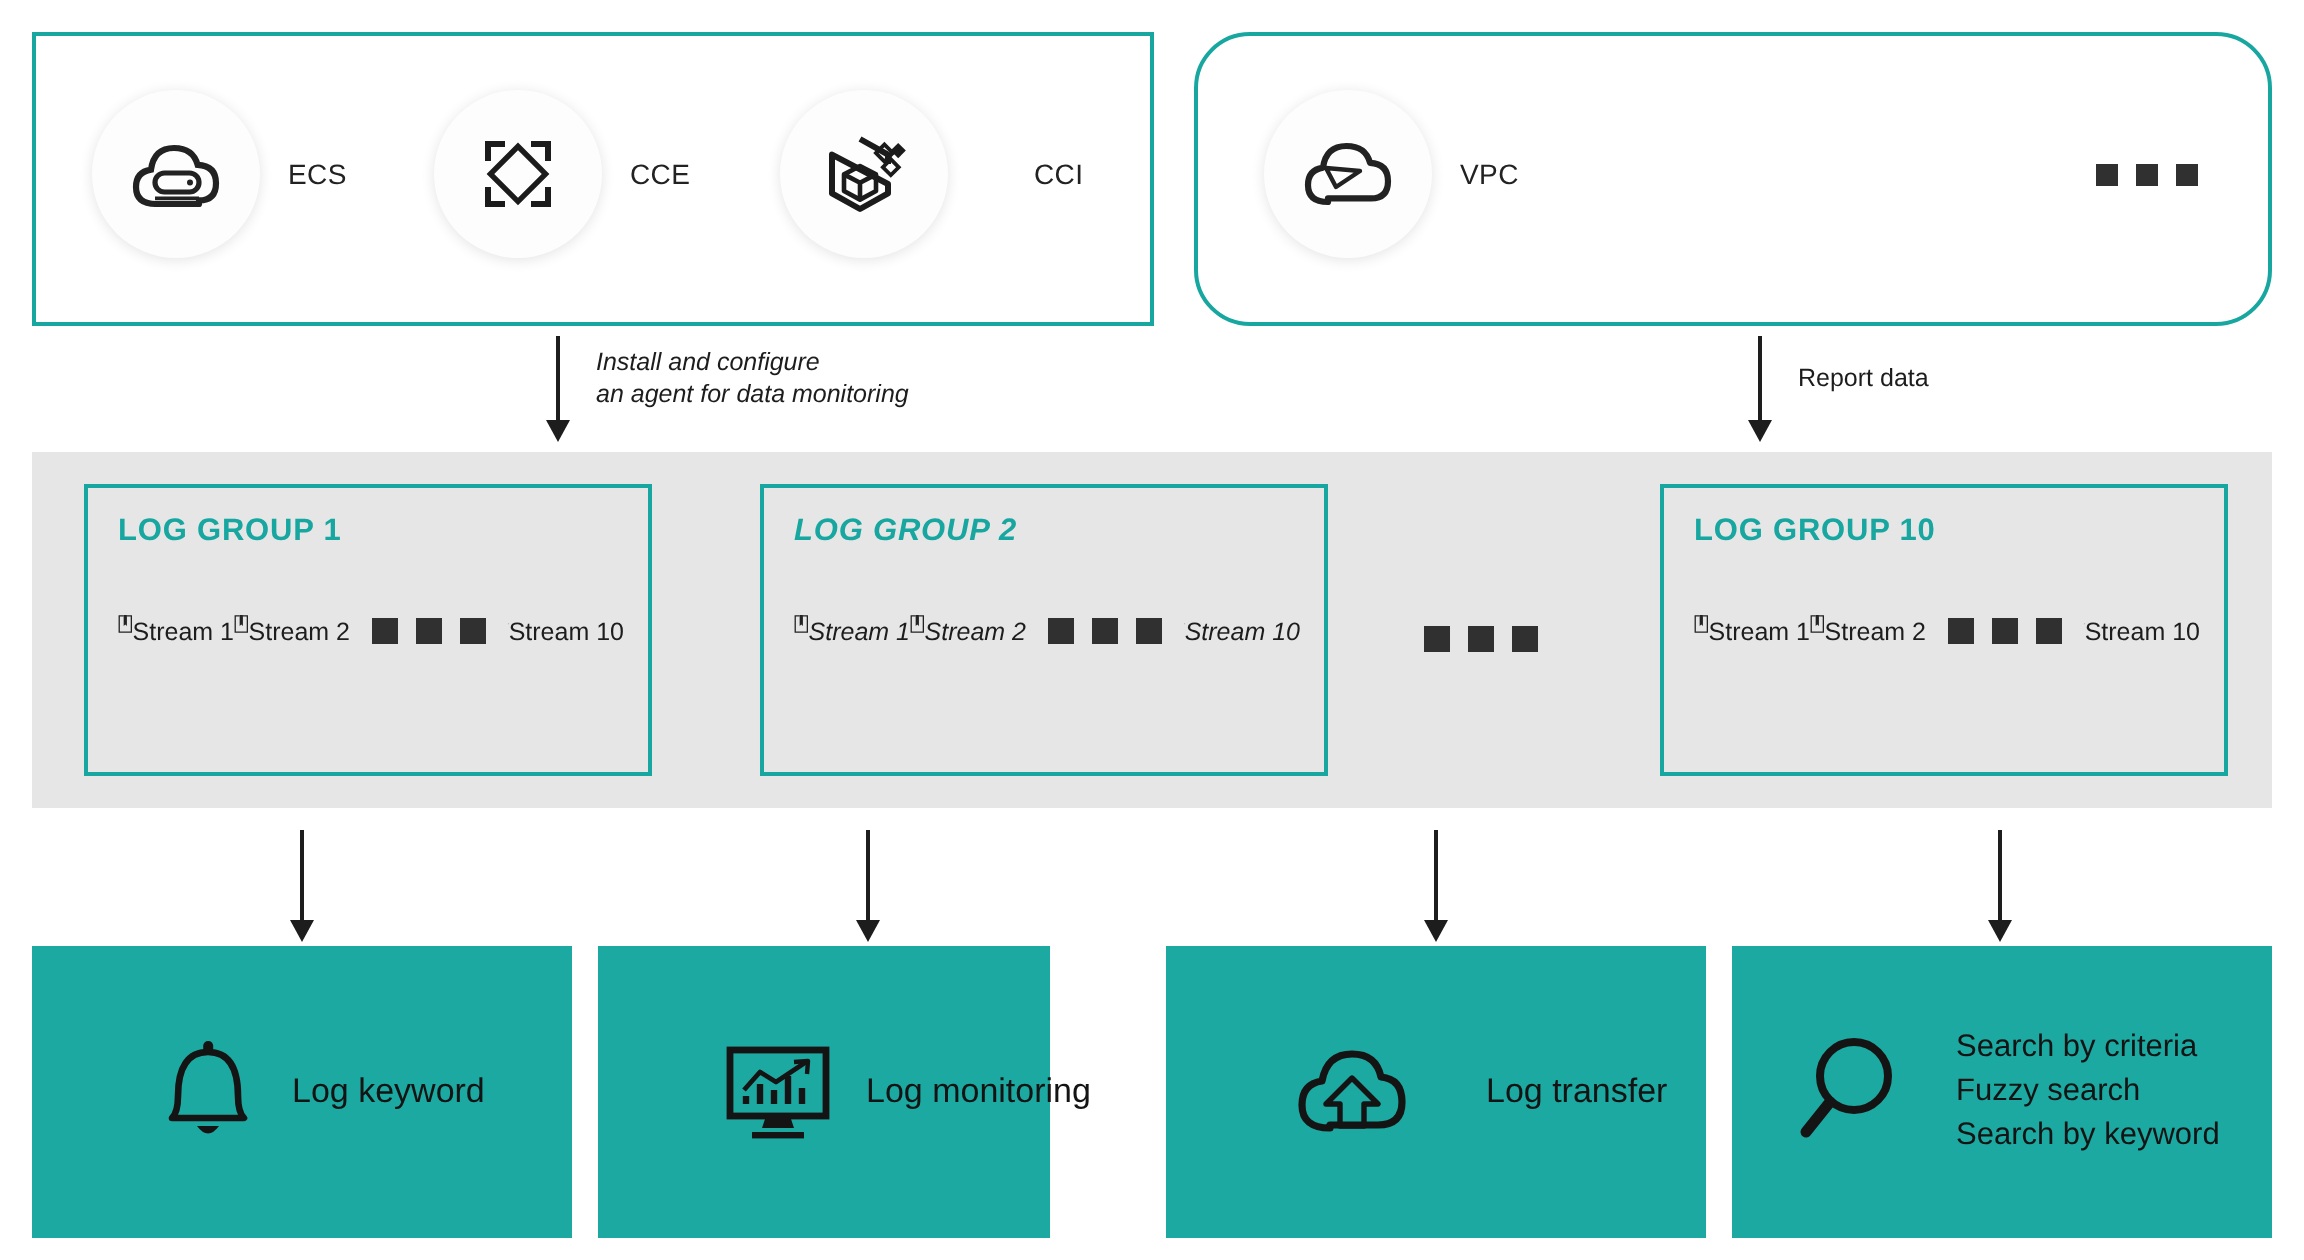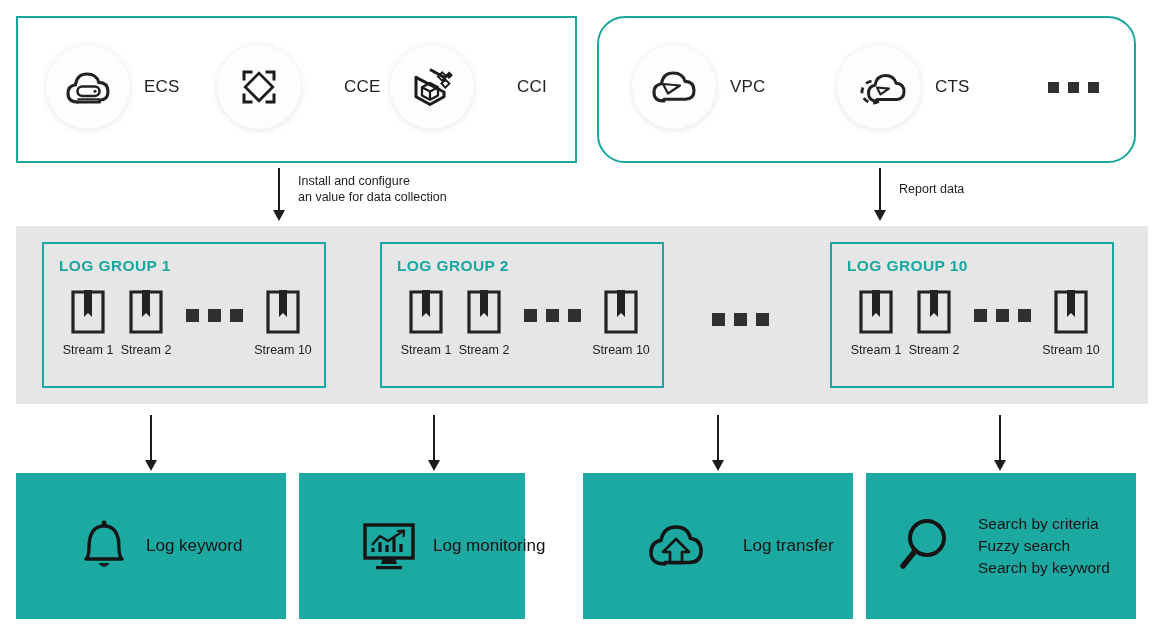--- a/index.html
+++ b/index.html
@@ -31,21 +31,21 @@
   }
   .svc-circle{
     width:84px;height:84px;border-radius:50%;
     background:#fdfdfd;
     box-shadow:0 1px 7px rgba(0,0,0,0.11);
     display:flex;align-items:center;justify-content:center;
     flex:0 0 auto;
   }
   .svc-label{
     margin-left:14px;
-    font-size:17px;
+    font-size:14px;
     color:#222;
     letter-spacing:.2px;
     white-space:nowrap;
     text-align:center;
   }
 
   
   .sq-dots{display:flex;align-items:center;gap:9px;}
   .sq-dots i{display:block;width:13px;height:13px;background:#303030;}
   .sq-dots.small i{width:11px;height:11px;}
@@ -66,42 +66,41 @@
     font-size:12.5px;
     line-height:16px;
     color:#1d1d1d;
     white-space:nowrap;
   }
 
   
   #loggroup-band{
     position:absolute;left:16px;top:226px;width:1120px;height:178px;
     background:#e6e6e6;
-    padding-left:12px;
   }
   .loggroup{
     position:absolute;top:16px;height:146px;
     border:2px solid #18A7A0;
     box-sizing:border-box;
   }
   #loggroup-1{left:26px;width:284px;}
-  #loggroup-2{left:364px;width:284px;}
+  #loggroup-2{left:364px;width:284px;font-style:italic;}
   #loggroup-3{left:814px;width:284px;}
   .lg-title{
     position:absolute;left:15px;top:13px;
     font-size:15.5px;font-weight:bold;
     color:#18A7A0;letter-spacing:.4px;
   }
   .lg-streams{
     position:absolute;left:15px;top:44px;right:12px;
     display:flex;align-items:flex-start;
   }
   .stream{
     width:58px;
-    display:flex;flex-direction:column;align-items:center;
+    display:flex;flex-direction:row;align-items:center;
   }
   .stream-label{
     margin-top:7px;font-size:12.5px;color:#1d1d1d;white-space:nowrap;
   }
   .stream-gap{flex:1 1 auto;display:flex;align-items:flex-start;justify-content:center;padding-top:21px;}
 
   .band-dots{
     position:absolute;left:712px;top:313px;
   }
 
@@ -137,21 +136,21 @@
           <path d="M18 43 Q8 43 8 34.5 Q8 27 15.5 25.8 Q17 15 27 15 Q36.5 15 38.8 23.4 Q48 23.8 48 32.6 Q48 41.2 39.5 41.2" fill="none" stroke="#222" stroke-width="3.1" stroke-linecap="round"></path>
           <path d="M18 43 L39.5 43" fill="none" stroke="#222" stroke-width="3.1" stroke-linecap="round"></path>
           <rect x="17.5" y="27.5" width="22" height="9.5" rx="4.75" fill="none" stroke="#222" stroke-width="2.6"></rect>
           <circle cx="35" cy="32.2" r="1.5" fill="#222"></circle>
           <line x1="17.5" y1="40.2" x2="39.5" y2="40.2" stroke="#222" stroke-width="1.9"></line>
         </svg>
       </div>
       <div class="svc-label">ECS</div>
     </div>
 
-    <div class="svc" style="left:199px;top:27px;gap:29px;">
+    <div class="svc" style="left:199px;top:27px;">
       <div class="svc-circle">
         <svg width="56" height="56" viewBox="0 0 56 56">
           <g fill="none" stroke="#1b1b1b" stroke-width="3" stroke-linecap="square">
             <path d="M13 20 L13 13 L20 13"></path>
             <path d="M36 13 L43 13 L43 20"></path>
             <path d="M43 36 L43 43 L36 43"></path>
             <path d="M20 43 L13 43 L13 36"></path>
           </g>
           <rect x="28" y="14.2" width="19.5" height="19.5" transform="rotate(45 28 14.2)" fill="none" stroke="#1b1b1b" stroke-width="2.7"></rect>
         </svg>
@@ -181,45 +180,35 @@
     <div class="svc" style="left:33px;top:27px;">
       <div class="svc-circle">
         <svg width="56" height="56" viewBox="0 0 56 56">
           <path d="M18 42 Q8 42 8 33.5 Q8 26 15.5 24.8 Q17 14 27.2 14 Q36.8 14 39 22.4 Q48 22.8 48 31.6 Q48 40.2 39.5 40.2 L18 40.2 Z" fill="none" stroke="#222" stroke-width="3.1" stroke-linejoin="round"></path>
           <path d="M17 25 L34 26.5 L22 34.5 Z" fill="none" stroke="#222" stroke-width="2.2" stroke-linejoin="round"></path>
         </svg>
       </div>
       <div class="svc-label">VPC</div>
     </div>
 
-    <div class="svc" style="left:238px;top:27px;">
-      <div class="svc-circle">
-        <svg width="56" height="56" viewBox="0 0 56 56">
-          <circle cx="22" cy="33" r="11" fill="none" stroke="#222" stroke-width="2.8" stroke-dasharray="6 5"></circle>
-          <path d="M26 42 Q17.5 42 17.5 34.2 Q17.5 27.4 24 26.3 Q25.5 16.5 34.5 16.5 Q43 16.5 45 24.2 Q53 24.7 53 32.6 Q53 40.4 45.4 40.4 L26 40.4 Z" fill="#fdfdfd" stroke="#222" stroke-width="3" stroke-linejoin="round"></path>
-          <path d="M26 28.5 L38 29.6 L29.5 35.4 Z" fill="none" stroke="#222" stroke-width="2.1" stroke-linejoin="round"></path>
-        </svg>
-      </div>
-      <div class="svc-label">CTS</div>
-    </div>
 
     <div class="sq-dots small" style="position:absolute;left:449px;top:64px;">
       <i></i>
         <i></i>
         <i></i>
     </div>
   </div>
 
   <div class="arrow" style="left:278px;top:168px;">
     <div class="shaft" style="height:42px;"></div>
     <div class="head" style="top:42px;"></div>
   </div>
-  <div class="arrow-note" style="left:298px;top:173px;">
+  <div class="arrow-note" style="left:298px;top:173px;font-style:italic;">
     <div>Install and configure</div>
-    <div>an value for data collection</div>
+    <div>an agent for data monitoring</div>
   </div>
 
   <div class="arrow" style="left:879px;top:168px;">
     <div class="shaft" style="height:42px;"></div>
     <div class="head" style="top:42px;"></div>
   </div>
   <div class="arrow-note" style="left:899px;top:181px;">
     <div>Report data</div>
   </div>
 

